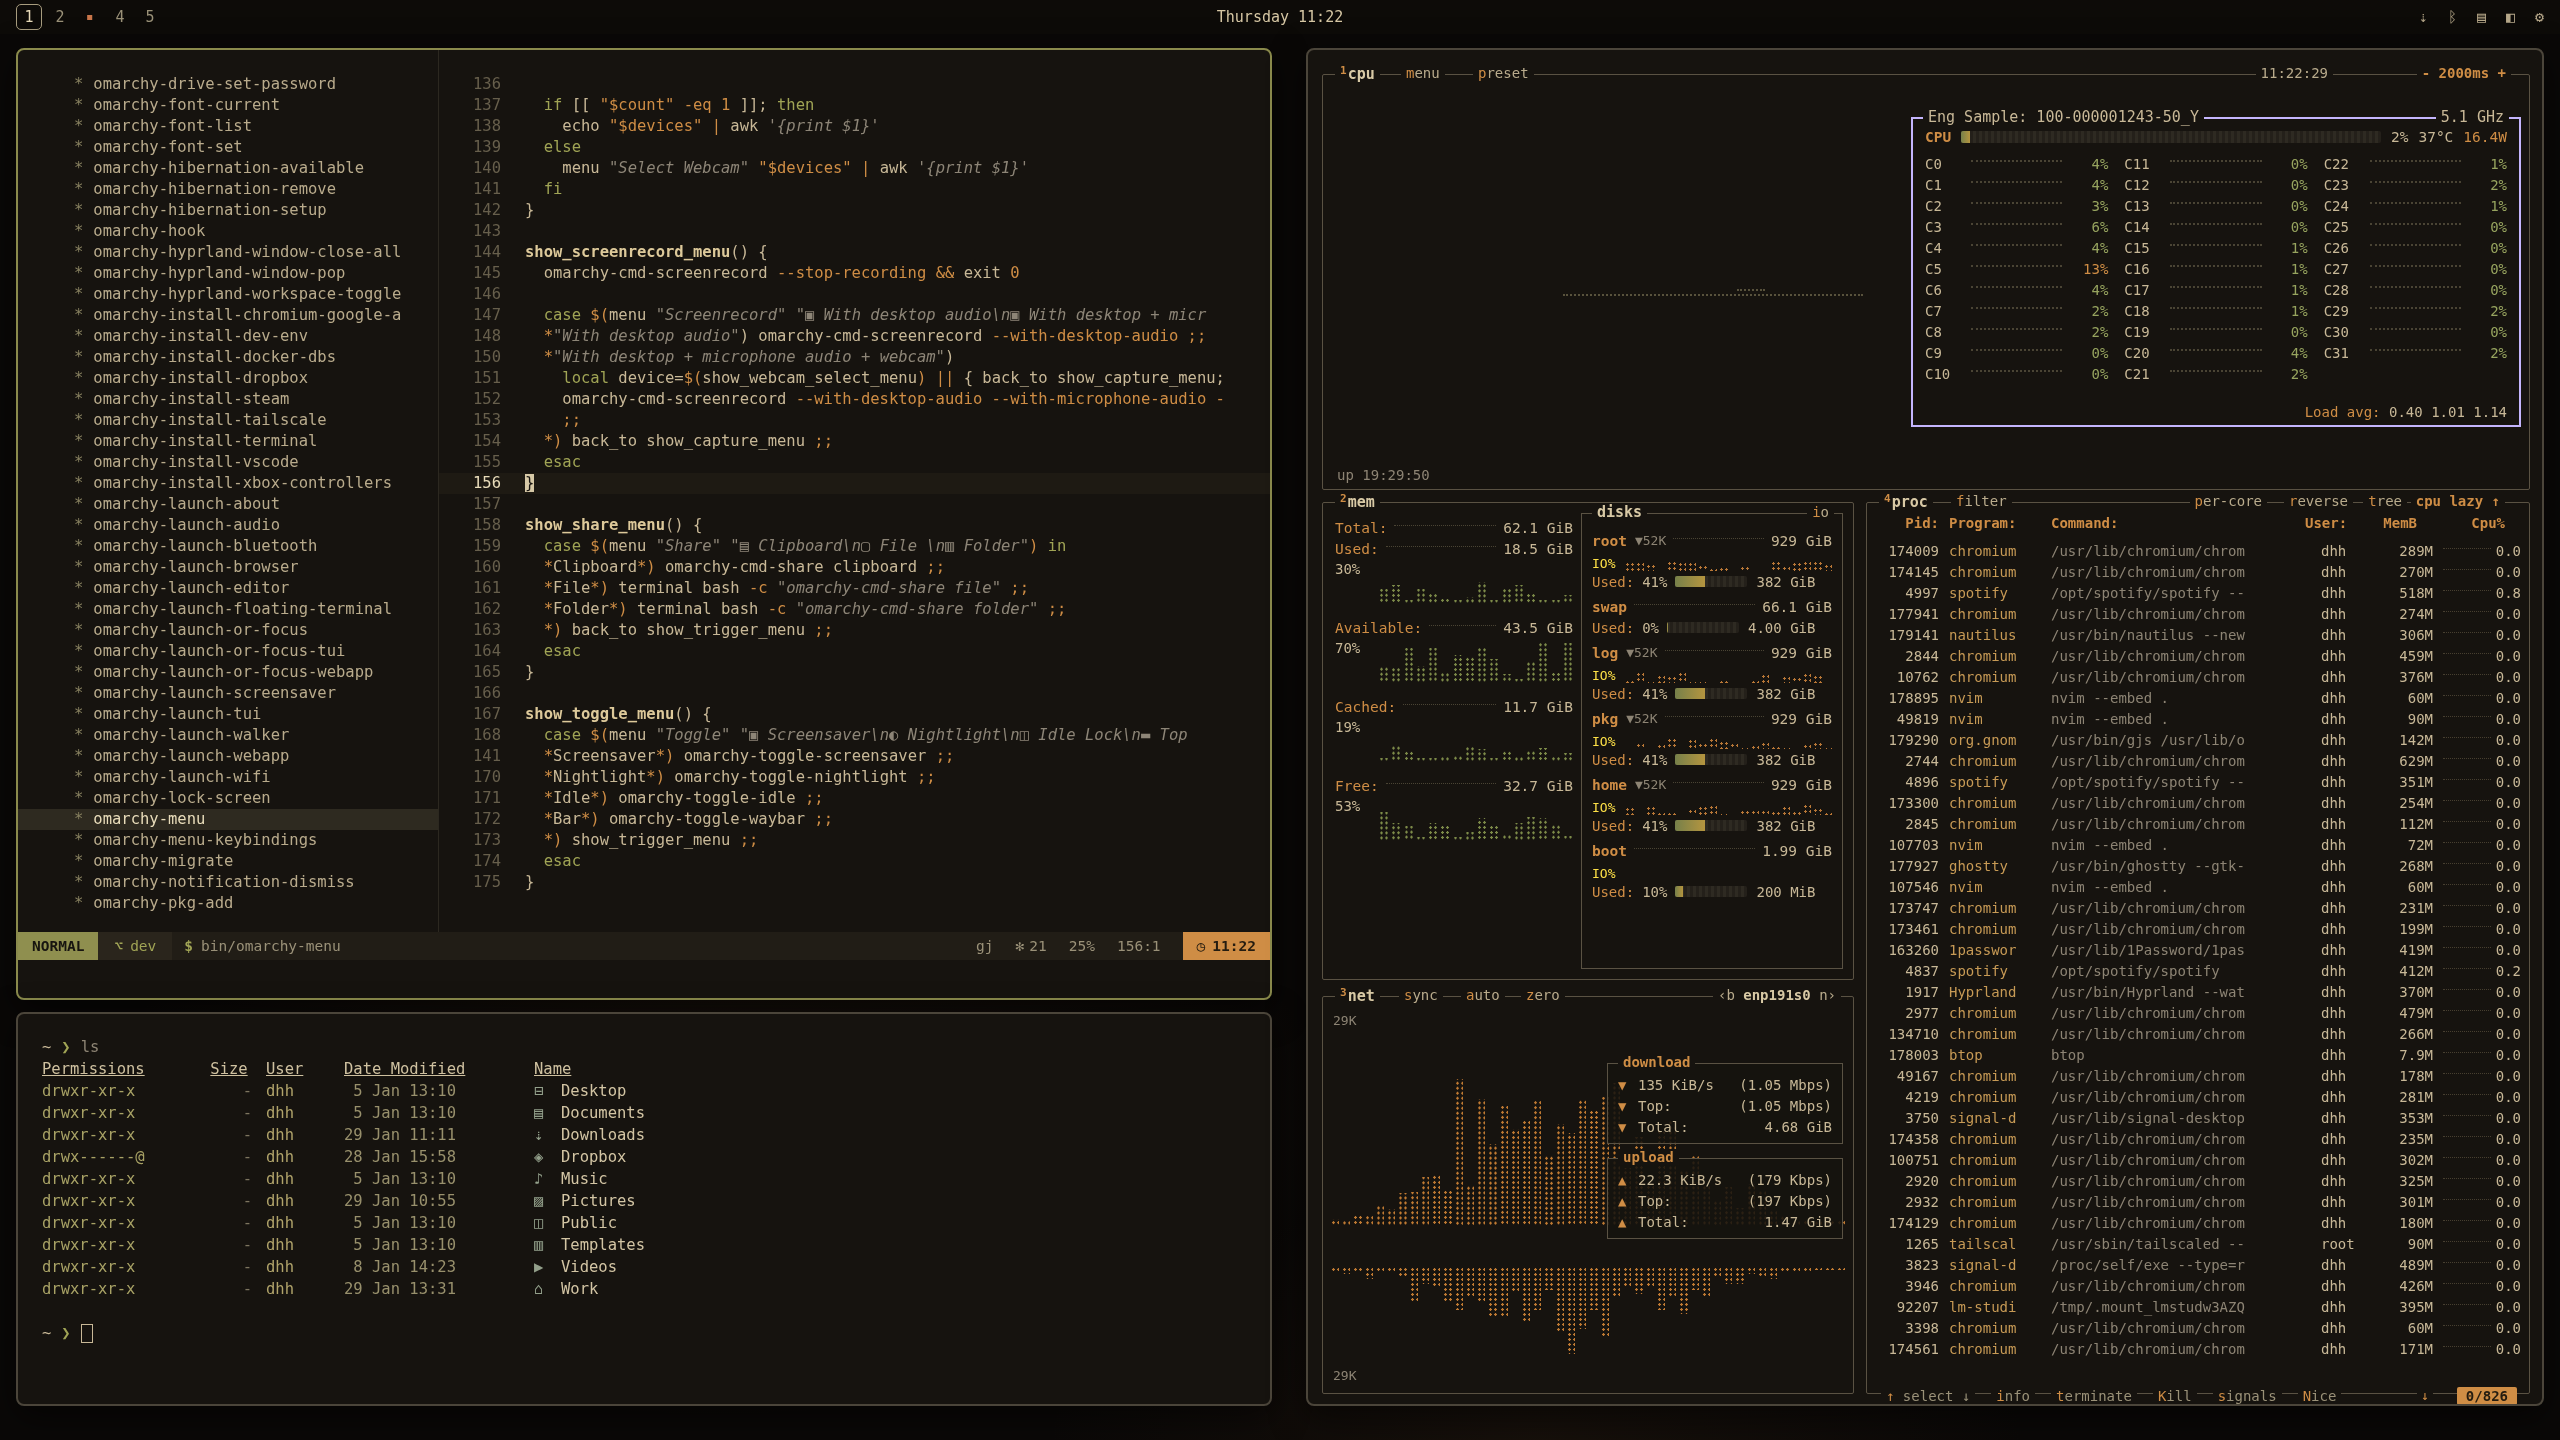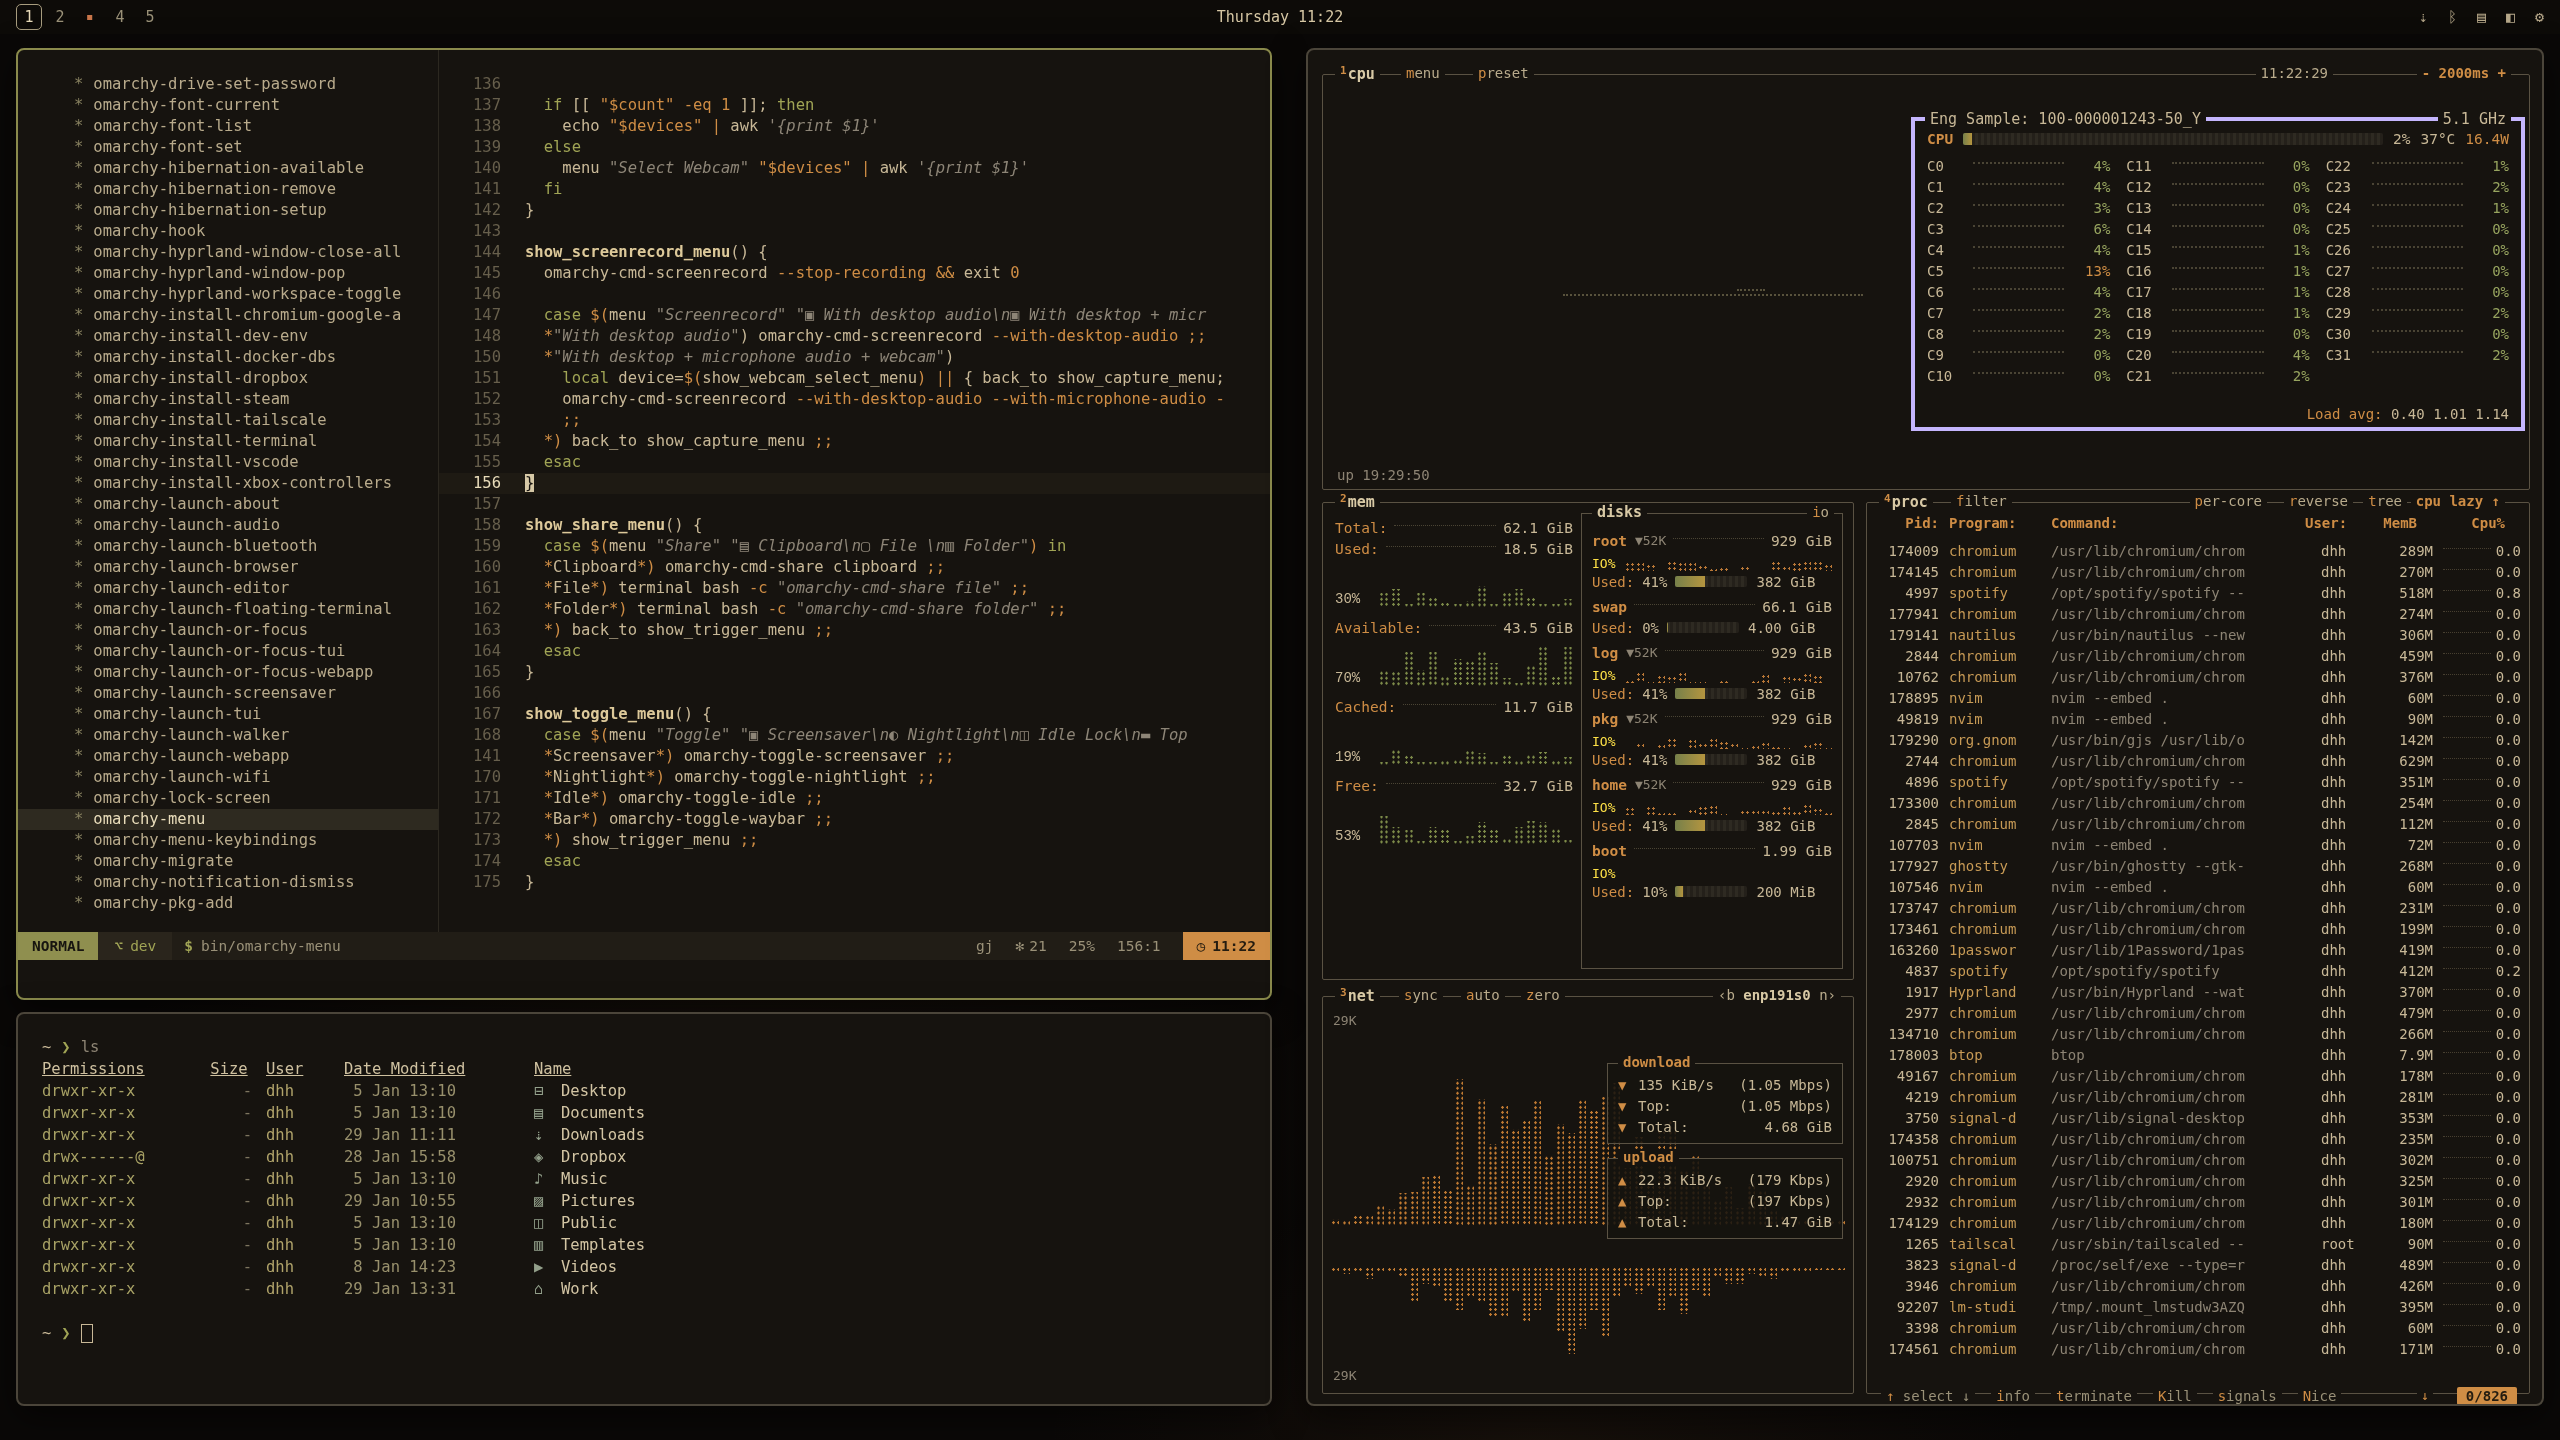--- a/index.html
+++ b/index.html
@@ -69,21 +69,21 @@
   .btitle{position:absolute;top:-11px;background:#16130f;padding:0 5px;font-weight:bold;color:#d8c9a5;font-size:15px;white-space:nowrap;}
   .btitle .sup{color:#cf8d45;font-size:11px;vertical-align:5px;margin-right:1px;}
   .bopt{position:absolute;top:-10px;background:#16130f;padding:0 5px;color:#b9ab8c;font-size:14px;display:inline-block;white-space:nowrap;}
   .bopt::first-letter{color:#cf8d45;}
   .bopt.plain::first-letter{color:#b9ab8c;}
   .bopt.orange{color:#cf8d45;font-weight:bold;}
   #cpubox{left:14px;top:24px;width:1206px;height:414px;}
   .cputrace{position:absolute;left:240px;top:53%;width:300px;border-top:2px dotted #6f684c;opacity:.75;}
   .cputrace:before{content:"";position:absolute;left:58%;top:-7px;width:28px;border-top:2px dotted #6f684c;display:block;}
   .uptime{position:absolute;left:14px;bottom:6px;color:#8d8474;font-size:14px;}
-  .engbox{position:absolute;left:588px;top:42px;width:606px;height:306px;border:4px solid #c4b5fd;}
+  .engbox{position:absolute;left:588px;top:42px;width:606px;height:306px;border:2px solid #c4b5fd;}
   .engbox .btitle{font-weight:normal;color:#c8b897;}
   .engfreq{left:auto;right:10px;color:#c8b897;}
   .cputotal{display:flex;align-items:center;gap:10px;padding:10px 12px 2px 12px;font-size:14.5px;}
   .culbl{color:#cf8d45;font-weight:bold;}
   .meter{display:inline-block;position:relative;height:12px;width:300px;flex:1;
     background:repeating-linear-gradient(90deg,#2e2a22 0 3px,#24201a 3px 6px);border-radius:2px;overflow:hidden;}
   .meter i{position:absolute;left:0;top:0;bottom:0;background:linear-gradient(90deg,#76804a,#b5953f);display:block;}
   .meter.small{width:72px;flex:none;height:11px;}
   .cutemp{color:#c8b897;} .cuwatt{color:#cf8d45;}
   .cores{display:grid;grid-template-columns:1fr 1fr 1fr;column-gap:16px;padding:6px 12px 0 12px;}
@@ -92,21 +92,21 @@
   .cbar{flex:1;border-bottom:2px dotted #4a4434;margin:0 8px 5px 8px;}
   .cpct{width:38px;text-align:right;color:#97a45f;}
   .cpct.hot{color:#cf8d45;}
   .loadavg{position:absolute;right:12px;bottom:5px;font-size:14px;color:#c8b897;}
   .loadavg .ll{color:#cf8d45;}
   #membox{left:14px;top:452px;width:530px;height:476px;}
   #memstats{position:absolute;left:12px;top:14px;width:238px;}
   .mrow{display:flex;align-items:center;height:21px;font-size:14.5px;}
   .mlabel{color:#cf8d45;} .mval{color:#c8b897;}
   .leader{flex:1;border-bottom:1px dotted #4a4434;margin:0 7px 5px 7px;}
-  .mgrow{display:flex;align-items:flex-end;gap:8px;height:46px;margin:2px 0 10px;font-family:Liberation Mono, monospace;}
+  .mgrow{display:flex;align-items:flex-start;gap:8px;height:46px;margin:2px 0 10px;}
   .mpct{color:#c8b897;font-size:14px;width:36px;flex:none;}
   .spark{display:flex;align-items:flex-end;gap:2px;overflow:hidden;}
   .spark i{flex:1;background:radial-gradient(circle,#7d8b49 1.2px,transparent 1.45px);background-size:5px 5px;background-position:0 100%;}
   .mspark{flex:1;height:42px;}
   .iospark{flex:1;height:16px;margin-left:10px;}
   .iospark i{background:radial-gradient(circle,#b97736 1.1px,transparent 1.35px);background-size:5px 5px;}
   #disksbox{position:absolute;left:258px;top:10px;right:10px;bottom:10px;border:1px solid #5a5243;padding:12px 10px 0 10px;box-sizing:border-box;}
   .dline1{display:flex;align-items:center;height:21px;font-size:14.5px;margin-top:4px;}
   .dname{color:#cf8d45;font-weight:bold;} .drate{color:#8d8474;font-size:13px;margin-left:8px;} .dsize{color:#c8b897;}
   .diorow{display:flex;align-items:flex-end;height:20px;}

